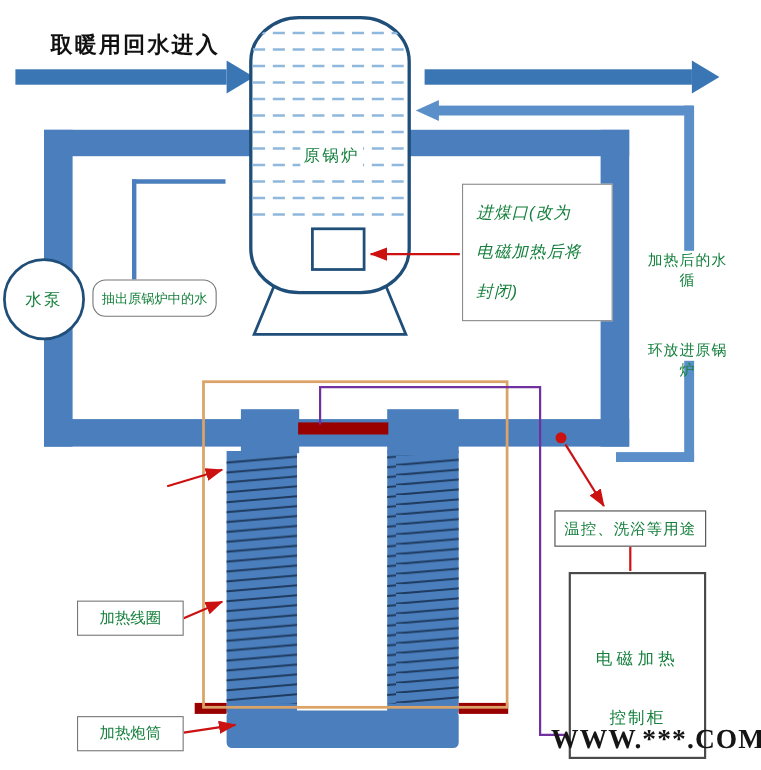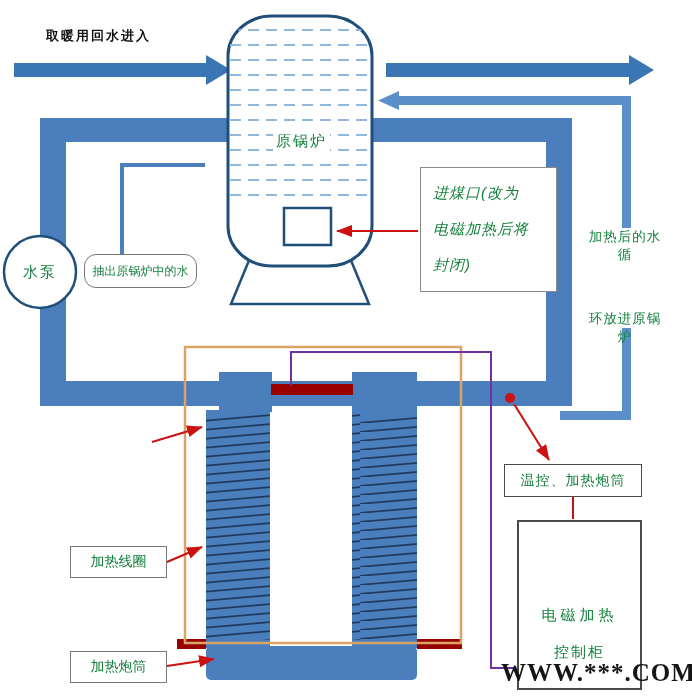--- a/index.html
+++ b/index.html
@@ -1,28 +1,28 @@
 <!DOCTYPE html>
 <html><head>
 <meta charset="utf-8">
 <style>
   * { margin:0; padding:0; box-sizing:border-box; }
   html,body { background:#fff; }
   body { font-family:"Liberation Sans","DejaVu Sans",sans-serif; }
   .stage { position:relative; width:692px; height:700px; background:#fff; overflow:hidden; }
   .stage > svg.layer { position:absolute; left:0; top:0; }
   .lbl { position:absolute; color:#15803d; }
-  .flow-label { font-size:13px; font-weight:600; letter-spacing:2px; color:#111; white-space:nowrap; }
+  .flow-label { font-size:20px; font-weight:600; letter-spacing:2px; color:#111; white-space:nowrap; }
   .box { border:1px solid #777; background:#fff; display:flex; align-items:center; justify-content:center; text-align:center; font-size:14px; }
   .boiler-name { background:#fff; padding:1px 3px; font-size:15px; letter-spacing:2px; }
   .pump-name { font-size:15px; letter-spacing:2px; text-align:center; }
   .coal-box { border:1px solid #8a8a8a; background:#fff; display:flex; flex-direction:column; justify-content:space-around; padding:8px 12px; font-size:15px; text-align:left; letter-spacing:1px;font-style:italic; }
   .circ-note { background:#fff; display:flex; flex-direction:column; justify-content:space-between; text-align:center; font-size:13.5px; letter-spacing:1px;gap:46px; }
   .temp-box { border:1.5px solid #4a4a4a; background:#fff; display:flex; align-items:center; justify-content:center; font-size:14px; letter-spacing:1px; }
-  .cabinet { border:2px solid #4a4a4a; background:#fff; display:flex; flex-direction:column; justify-content:flex-end; align-items:center; padding-bottom:26px; gap:18px; font-size:15px; }
+  .cabinet { border:2px solid #4a4a4a; background:#fff; display:flex; flex-direction:column; justify-content:flex-end; align-items:center; padding-bottom:26px; gap:34px; font-size:15px; }
   .cabinet .l1 { letter-spacing:4px; }
   .cabinet .l2 { letter-spacing:2px; }
   .watermark { font-family:"Liberation Serif","DejaVu Serif",serif; font-size:25px; font-weight:600; color:#151515; letter-spacing:1px; white-space:nowrap; }
 </style>
 </head>
 <body>
 
 <div class="stage">
 
   <svg class="layer" width="692" height="700" viewBox="0 0 692 700">
@@ -129,21 +129,21 @@
   </div>
 
   <div class="lbl circ-note" style="left:583px; top:228px; width:84px; height:100px;">
     <span>加热后的水循</span>
     <span>环放进原锅炉</span>
   </div>
 
   <div class="lbl box" style="left:70px; top:546px; width:97px; height:32px;">加热线圈</div>
   <div class="lbl box" style="left:70px; top:651px; width:97px; height:32px;">加热炮筒</div>
 
-  <div class="lbl temp-box" style="left:504px; top:464px; width:138px; height:33px;">温控、加热炮筒</div>
+  <div class="lbl temp-box" style="left:504px; top:464px; width:138px; height:33px;">温控、洗浴等用途</div>
 
   <div class="lbl cabinet" style="left:517px; top:520px; width:125px; height:170px;">
     <span class="l1">电磁加热</span>
     <span class="l2">控制柜</span>
   </div>
 
   <div class="lbl watermark" style="left:501px; top:659px;">WWW.***.COM</div>
 
 </div>
 

